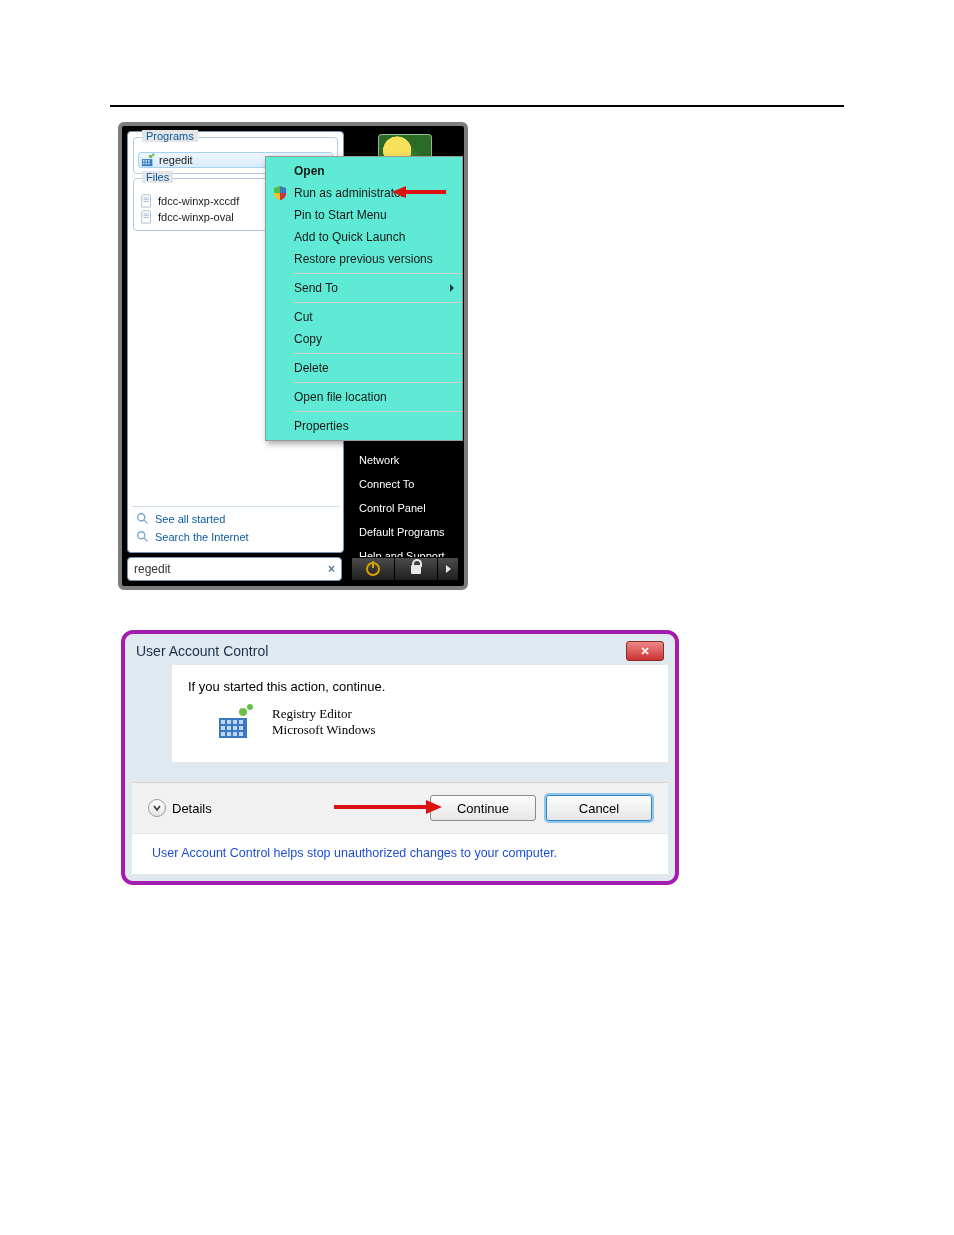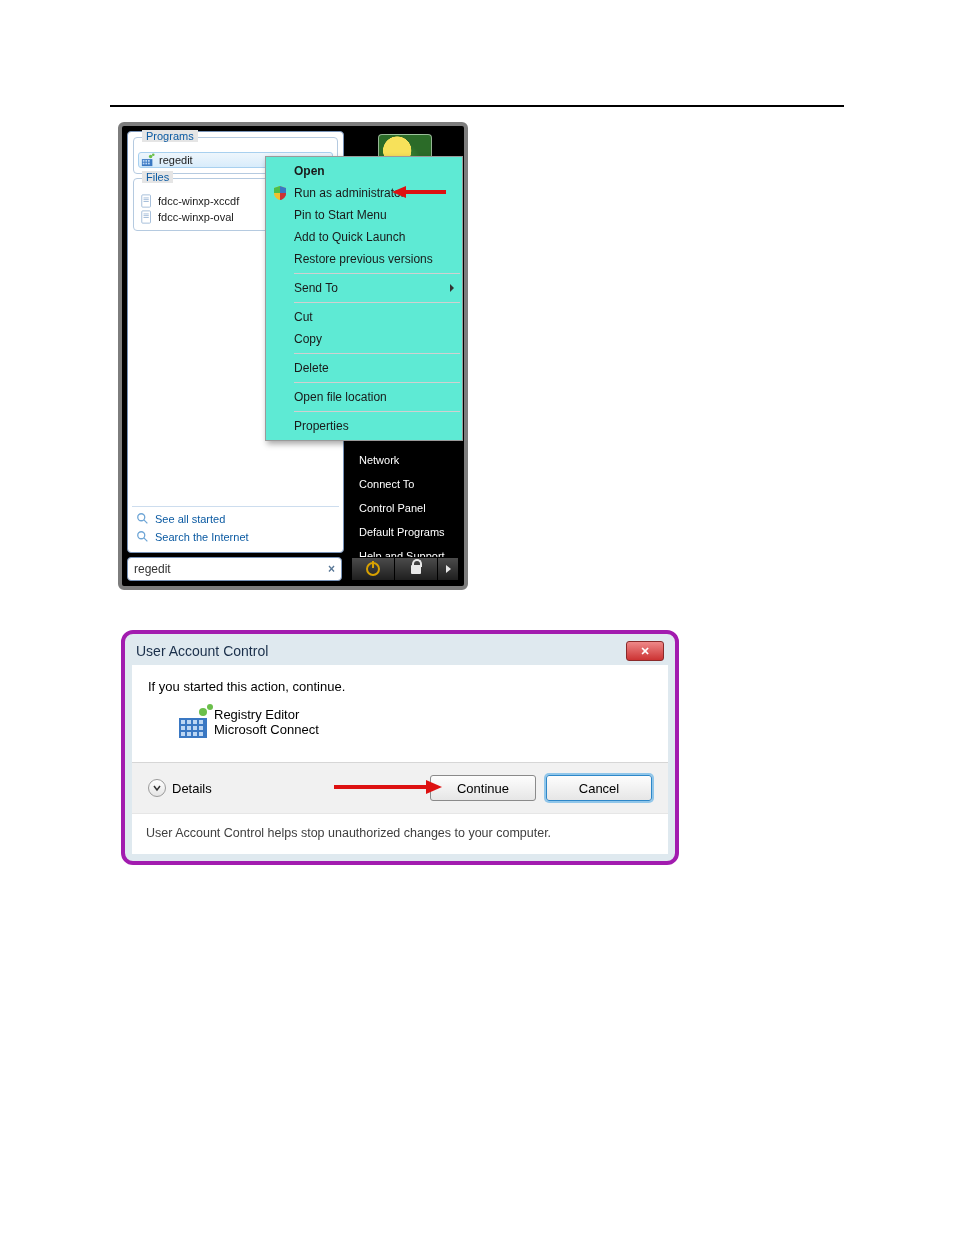--- a/index.html
+++ b/index.html
@@ -285,25 +285,28 @@
     gap: 10px;
     padding: 8px 10px;
     font-size: 17px;
     font-weight: 400;
   }
   .icon-uac-shield { width: 26px; height: 26px; }
   .uac-body {
     background: #fff;
     padding: 14px 16px 8px 16px;
     font-size: 13px;
+    margin-left: 40px;
   }
   .uac-program {
     display: flex;
     align-items: center;
+    gap: 18px;
     margin: 10px 0 14px 30px;
+    font-family: Liberation Serif, serif;
   }
   .icon-regedit-big { width: 36px; height: 36px; }
   .uac-actions {
     border-top: 1px solid #d6d6d6;
     background: #f1f1f1;
     padding: 12px 16px;
     display: flex;
     align-items: center;
     font-size: 13px;
   }
@@ -333,23 +336,23 @@
     justify-content: center;
     padding: 0 12px;
     margin-left: 10px;
   }
   .btn.focused {
     border: 1px solid #2e87c8;
     box-shadow: 0 0 0 2px rgba(80,170,230,0.6);
   }
   .uac-foot {
     background: #fff;
-    padding: 12px 16px 14px 14px;
+    padding: 12px 16px 14px 20px;
     font-size: 12.5px;
-    color: #404040;
+    color: #1d4ed8;
     border-top: 1px solid #e6e6e6;
   }
   
   .red-arrow-2 {
     position: absolute;
     width: 110px; height: 16px;
   }
 </style>
 </head>
 <body>
@@ -518,25 +521,25 @@
               <rect x="3" y="28" width="4" height="4" fill="#bcd6f3"></rect>
               <rect x="9" y="28" width="4" height="4" fill="#bcd6f3"></rect>
               <rect x="15" y="28" width="4" height="4" fill="#bcd6f3"></rect>
               <rect x="21" y="28" width="4" height="4" fill="#bcd6f3"></rect>
               <circle cx="25" cy="8" r="4" fill="#6bbf4b"></circle>
               <circle cx="32" cy="3" r="3" fill="#6bbf4b"></circle>
             </svg>
         </span>
         <span>
           <div>Registry Editor</div>
-          <div>Microsoft Connect</div>
+          <div>Microsoft Windows</div>
         </span>
       </div>
     </div>
-    <div class="uac-actions" style="position:relative;">
+    <div class="uac-actions" style="position:relative;margin-top:20px;">
       <div class="details">
         <span class="chev">
           <svg viewBox="0 0 8 8">
               <polyline points="1,2 4,6 7,2" fill="none" stroke="#333" stroke-width="1.5"></polyline>
             </svg>
         </span>
         <span>Details</span>
       </div>
       <span class="spacer"></span>
 

